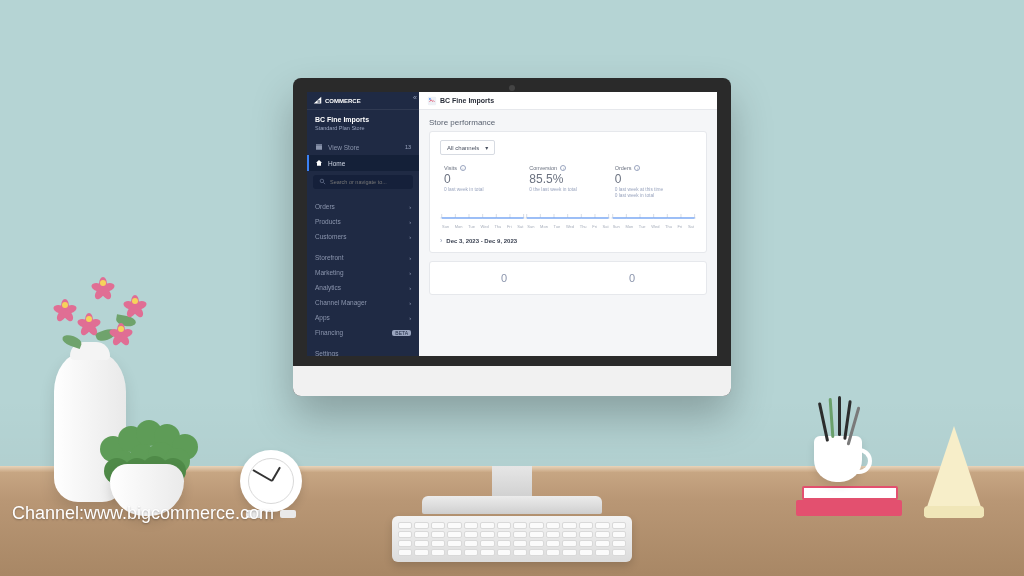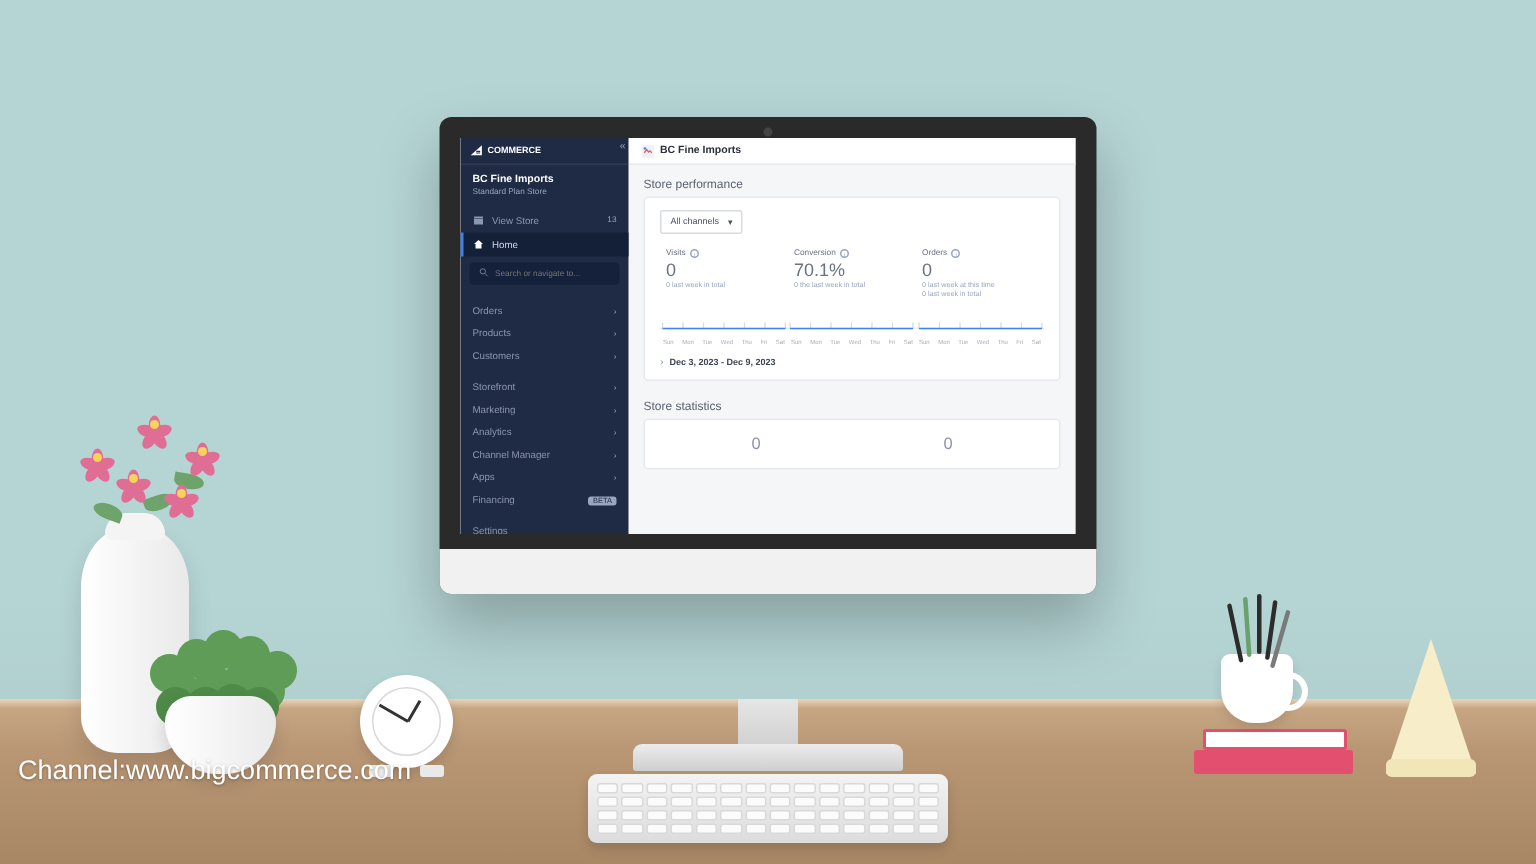--- a/index.html
+++ b/index.html
@@ -306,21 +306,21 @@
                     <span class="info">i</span>
                   </div>
                 <div class="value">0</div>
                 <div class="sub">0 last week in total</div>
               </div>
               <div class="metric">
                 <div class="label">
                     <span>Conversion</span>
                     <span class="info">i</span>
                   </div>
-                <div class="value">70.1%</div>
+                <div class="value">85.5%</div>
                 <div class="sub">0 the last week in total</div>
               </div>
               <div class="metric">
                 <div class="label">
                     <span>Orders</span>
                     <span class="info">i</span>
                   </div>
                 <div class="value">0</div>
                 <div class="sub">0 last week at this time</div>
                 <div class="sub">0 last week in total</div>
@@ -397,21 +397,20 @@
                   <span>Sat</span>
                 </div>
             </div>
 
             <div class="daterange">
               <span class="chev">›</span>
               <span class="dates">Dec 3, 2023 - Dec 9, 2023</span>
             </div>
           </div>
 
-          <div class="stats-title">Store statistics</div>
           <div class="stats-card">
             <div class="stat">0</div>
             <div class="stat">0</div>
           </div>
         </div>
       </div>
     </div>
   </div>
 
   <div class="keyboard">

